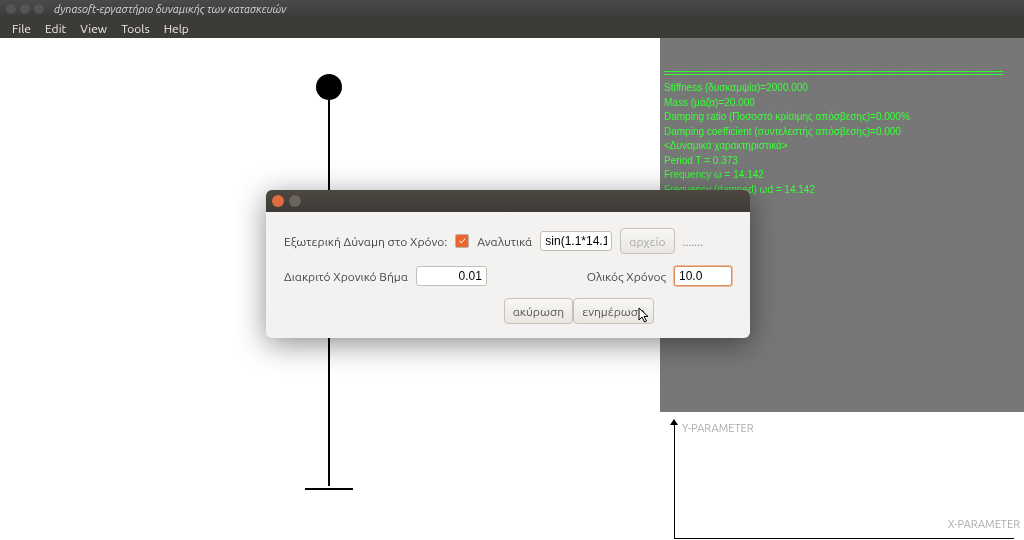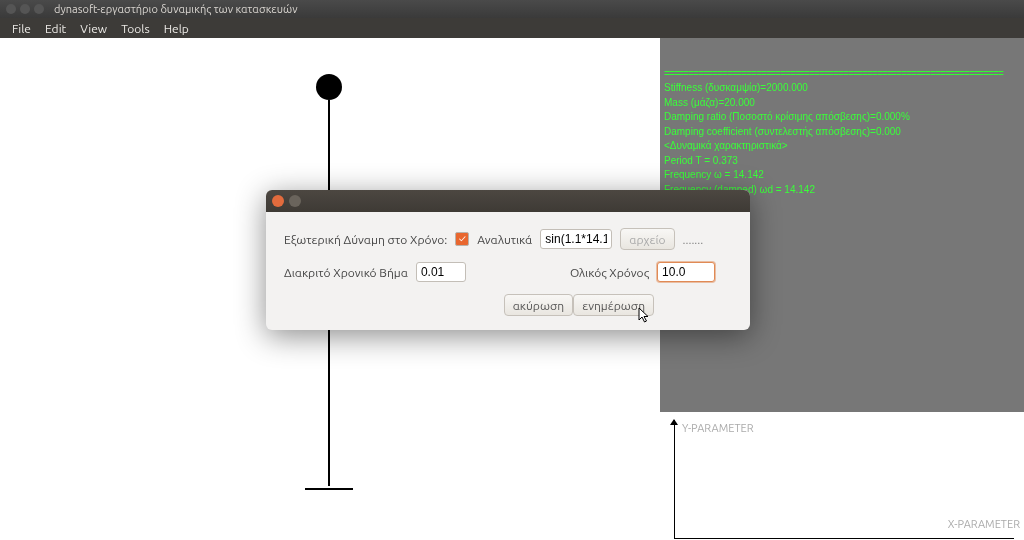--- a/index.html
+++ b/index.html
@@ -19,21 +19,21 @@
     align-items: center;
     padding: 0 6px;
     color: #d9d5d0;
     font-size: 11px;
     gap: 4px;
   }
   .win-btn {
     width: 10px; height: 10px; border-radius: 50%;
     background: #555; display: inline-block;
   }
-  .title-text { margin-left: 6px; color: #d9d5d0; }
+  .title-text { margin-left: 6px; color: #d9d5d0; font-style: italic; }
   .menubar {
     height: 20px;
     background: #3d3b38;
     display: flex;
     align-items: center;
     padding: 0 6px;
     gap: 2px;
     color: #eceae6;
     font-size: 12px;
   }
@@ -184,21 +184,21 @@
     border-radius: 3px;
   }
   .text-input.focused {
     border: 1px solid #e08a55;
     box-shadow: 0 0 0 1px rgba(224,138,85,0.5);
   }
   .btn {
     border: 1px solid #c6c1ba;
     background: linear-gradient(#f8f7f5, #e9e6e0);
     border-radius: 4px;
-    padding: 6px 8px;
+    padding: 12px 8px;
     font-size: 12px;
     color: #555;
     height: 22px;
     display: inline-flex;
     align-items: center;
   }
   .btn.disabled { color: #aaa; }
   .dots { color: #888; }
   .row2-gap { width: 88px; }
   .button-row {
@@ -273,21 +273,21 @@
       <span class="label">Εξωτερική Δύναμη στο Χρόνο:</span>
       <span class="checkbox">✓</span>
       <span class="label">Αναλυτικά</span>
       <input class="text-input" style="width: 72px;" value="sin(1.1*14.1">
       <span class="btn disabled">αρχείο</span>
       <span class="dots">.......</span>
     </div>
 
     <div class="row">
       <span class="label">Διακριτό Χρονικό Βήμα</span>
-      <input class="text-input" style="width: 50px;" value="0.01">
+      <input class="text-input" style="width: 71px; text-align: right;" value="0.01">
       <span class="row2-gap"></span>
       <span class="label">Ολικός Χρόνος</span>
       <input class="text-input focused" style="width: 58px;" value="10.0">
     </div>
 
     <div class="button-row">
       <span class="btn">ακύρωση</span>
       <span class="btn">ενημέρωση</span>
     </div>
 

